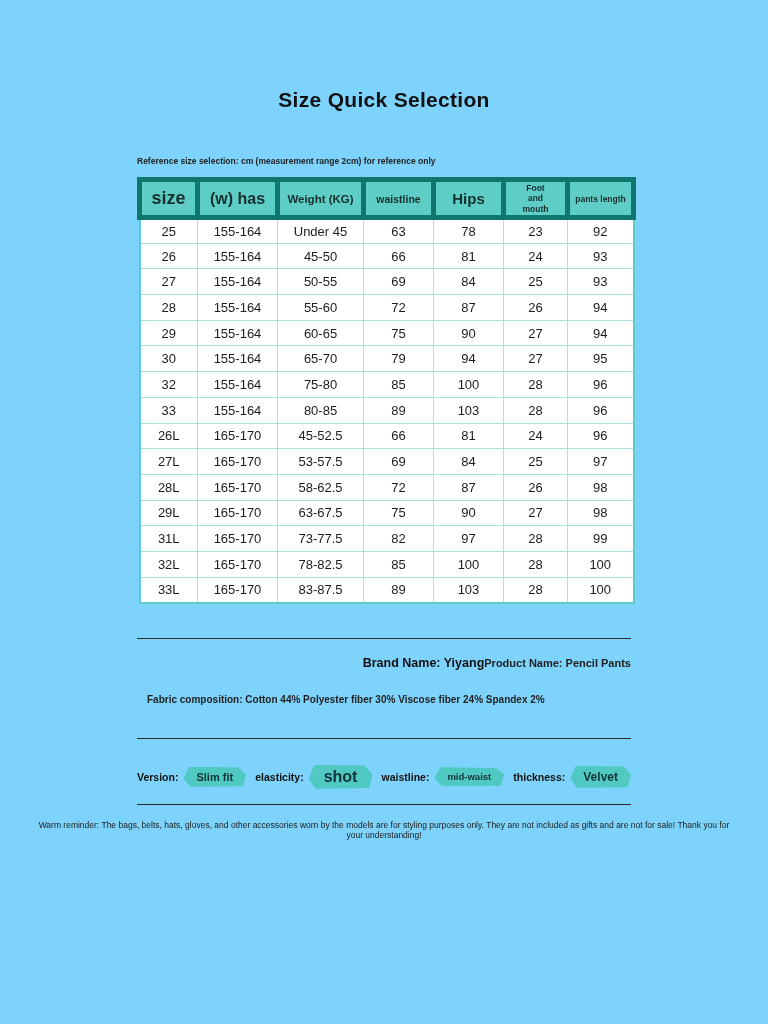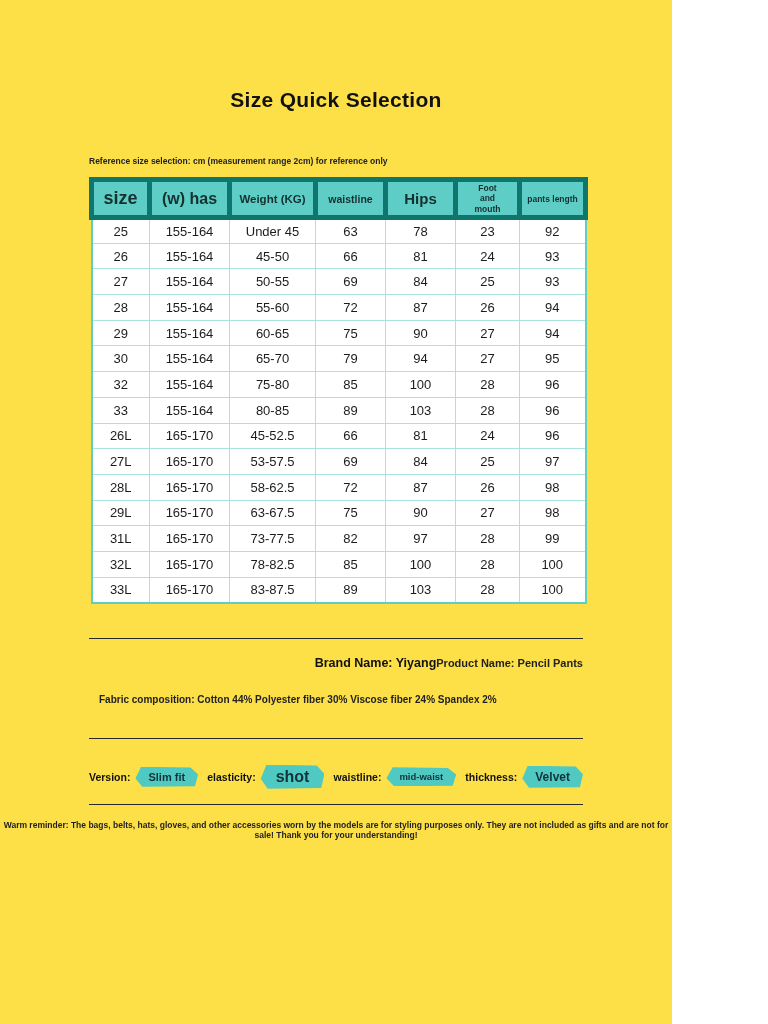--- a/index.html
+++ b/index.html
@@ -2,21 +2,21 @@
 <html style="--teal: #5dcdc6; --badge: #4fc9c1;"><head>
 <meta charset="utf-8">
 <style>
   * { margin: 0; padding: 0; box-sizing: border-box; }
   html, body { background: #ffffff; }
   body {
     width: 768px; height: 1024px;
     font-family: "Liberation Sans", sans-serif;
     color: #1c1c1c;
   }
-  .page { position: relative; width: 672px; height: 1024px; overflow: hidden; background: #fde047; }
+  .page { position: relative; width: 768px; height: 1024px; overflow: hidden; background: #7dd3fc; }
 
   .title {
     padding-top: 88px;
     text-align: center;
     font-size: 21px;
     font-weight: bold;
     letter-spacing: 0.3px;
     color: #111;
   }
 
@@ -109,21 +109,21 @@
   .attr:nth-child(2) .badge { font-size: 16px; padding: 3px 15px; }
   .attr:nth-child(3) .badge { font-size: 9.5px; }
   .attr:nth-child(4) .badge { font-size: 12px; }
 
   .reminder {
     margin: 15px auto 0;
     max-width: 700px;
     text-align: center;
     font-size: 8.5px;
     color: #222;
-    font-weight: bold;
+    font-weight: normal;
   }
 </style>
 </head>
 <body>
 
 <div class="page">
 
   <h1 class="title">Size Quick Selection</h1>
 
   <div class="content">

